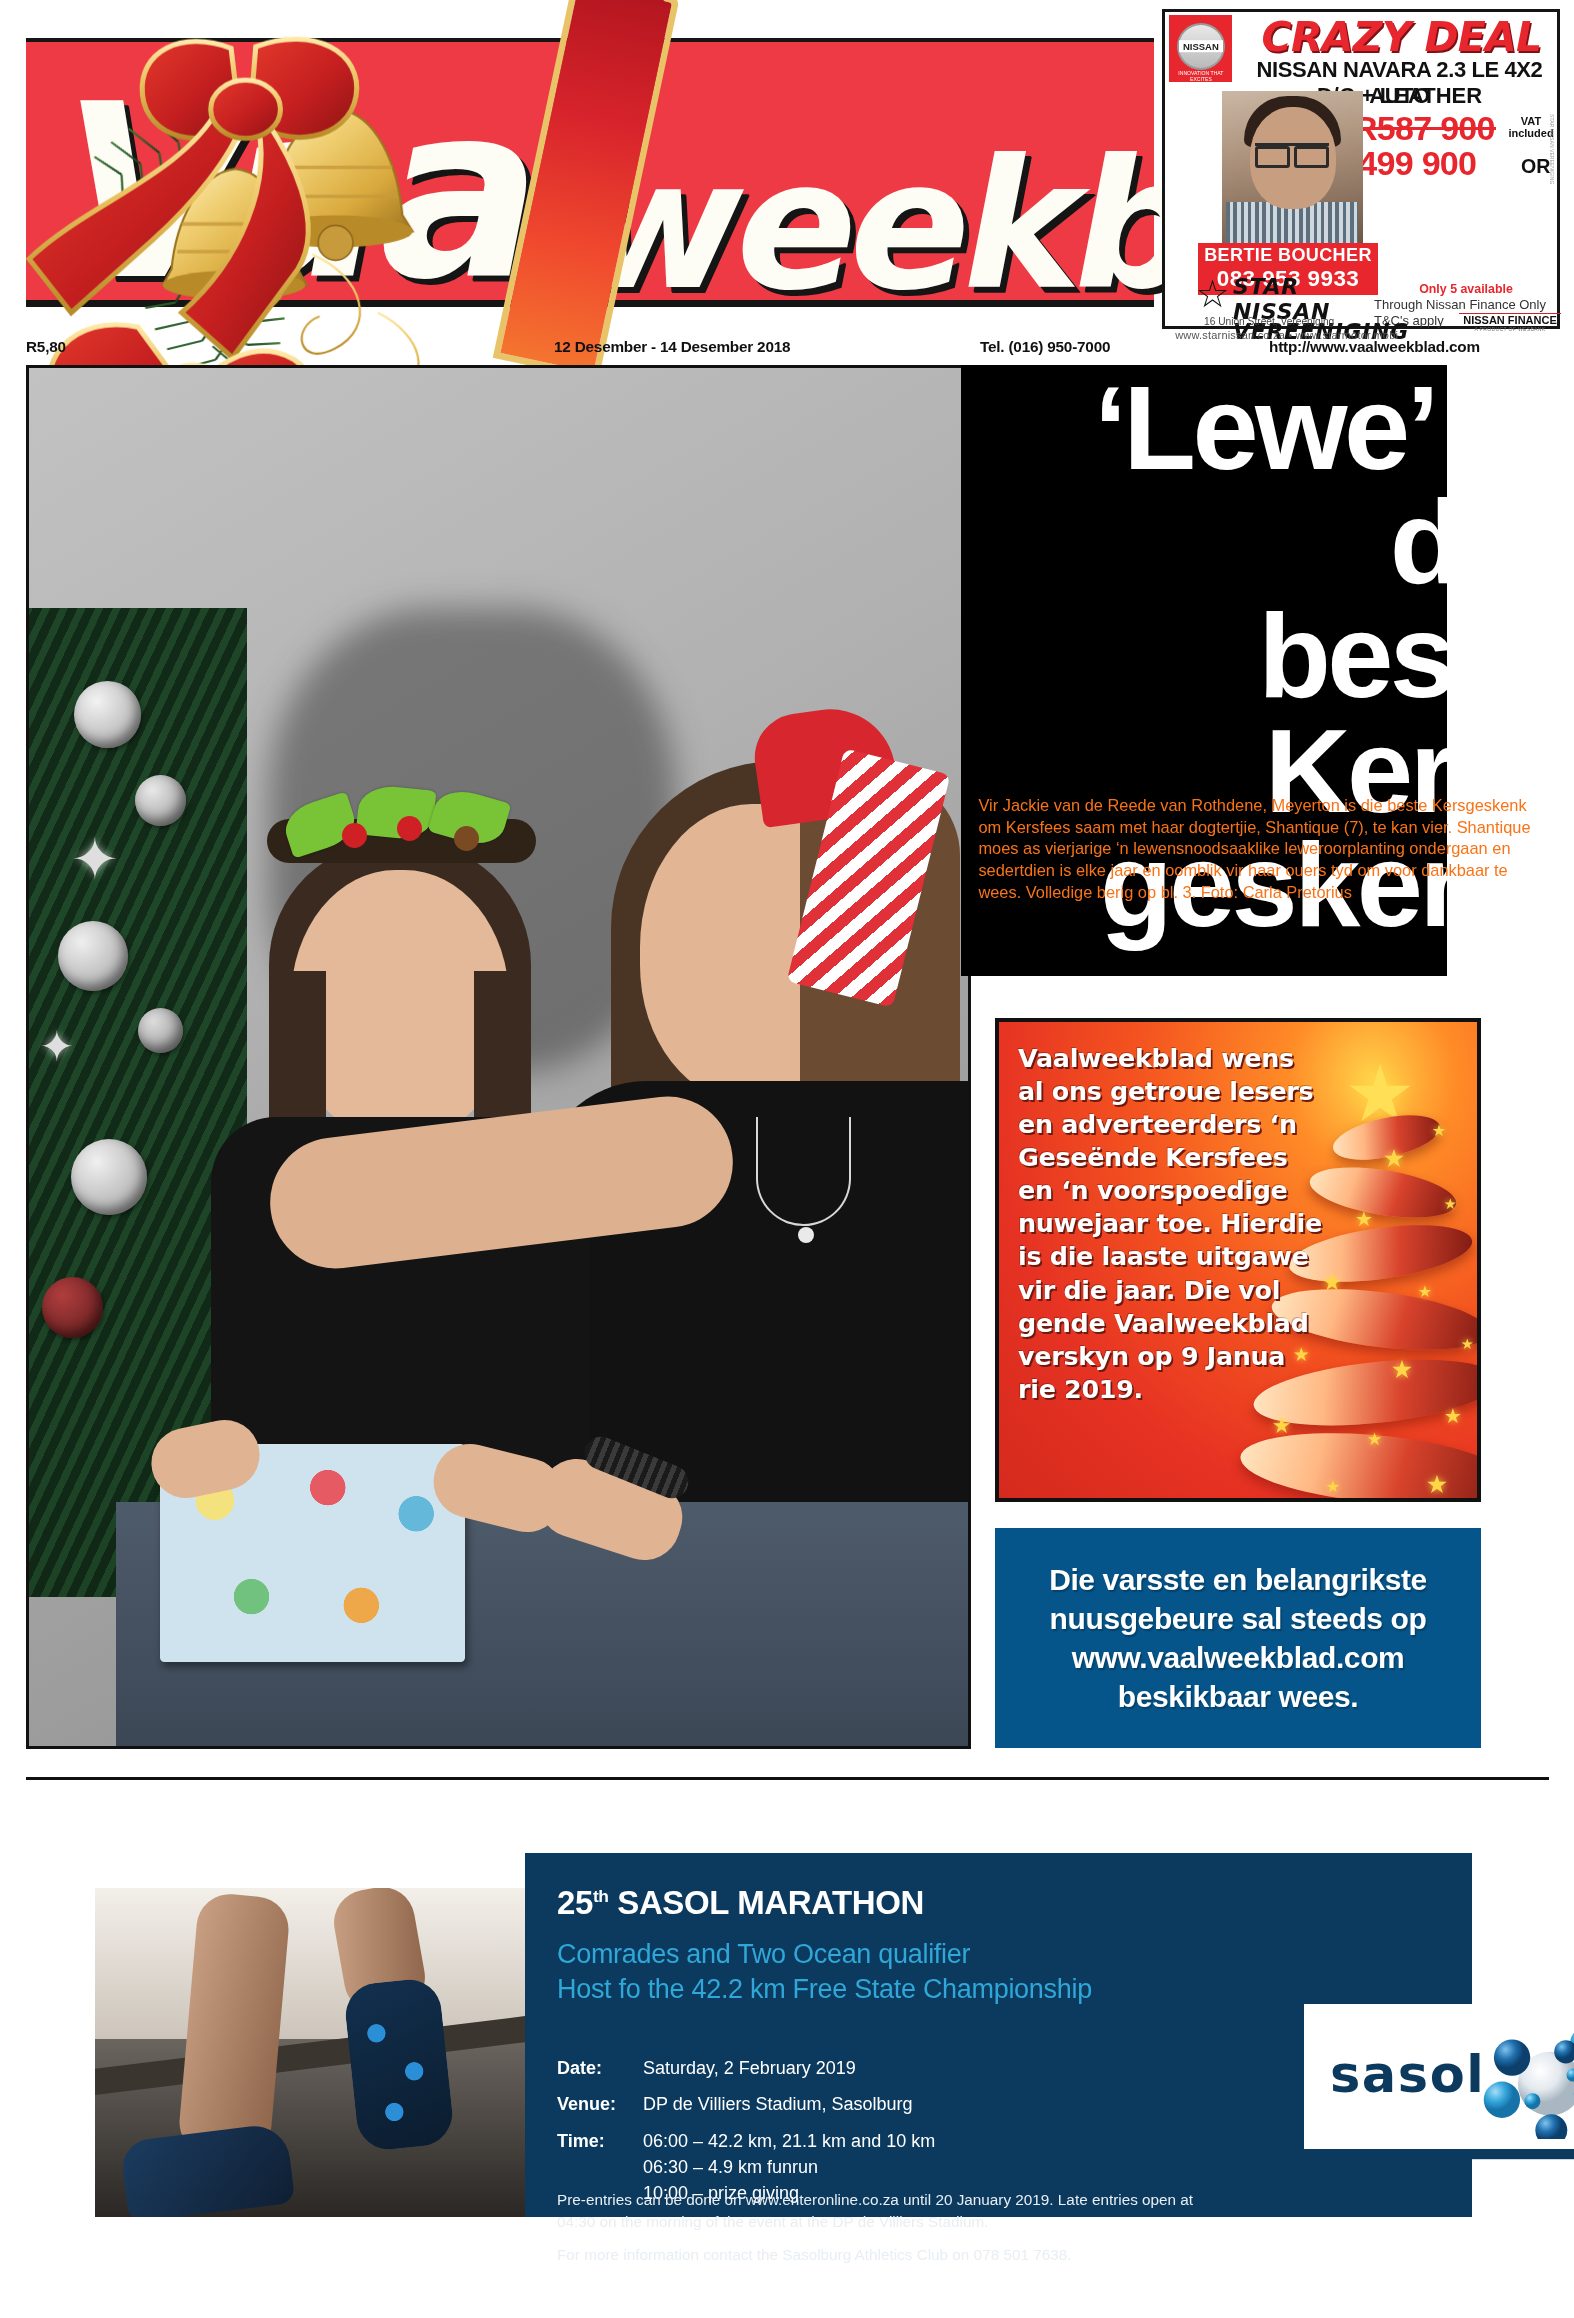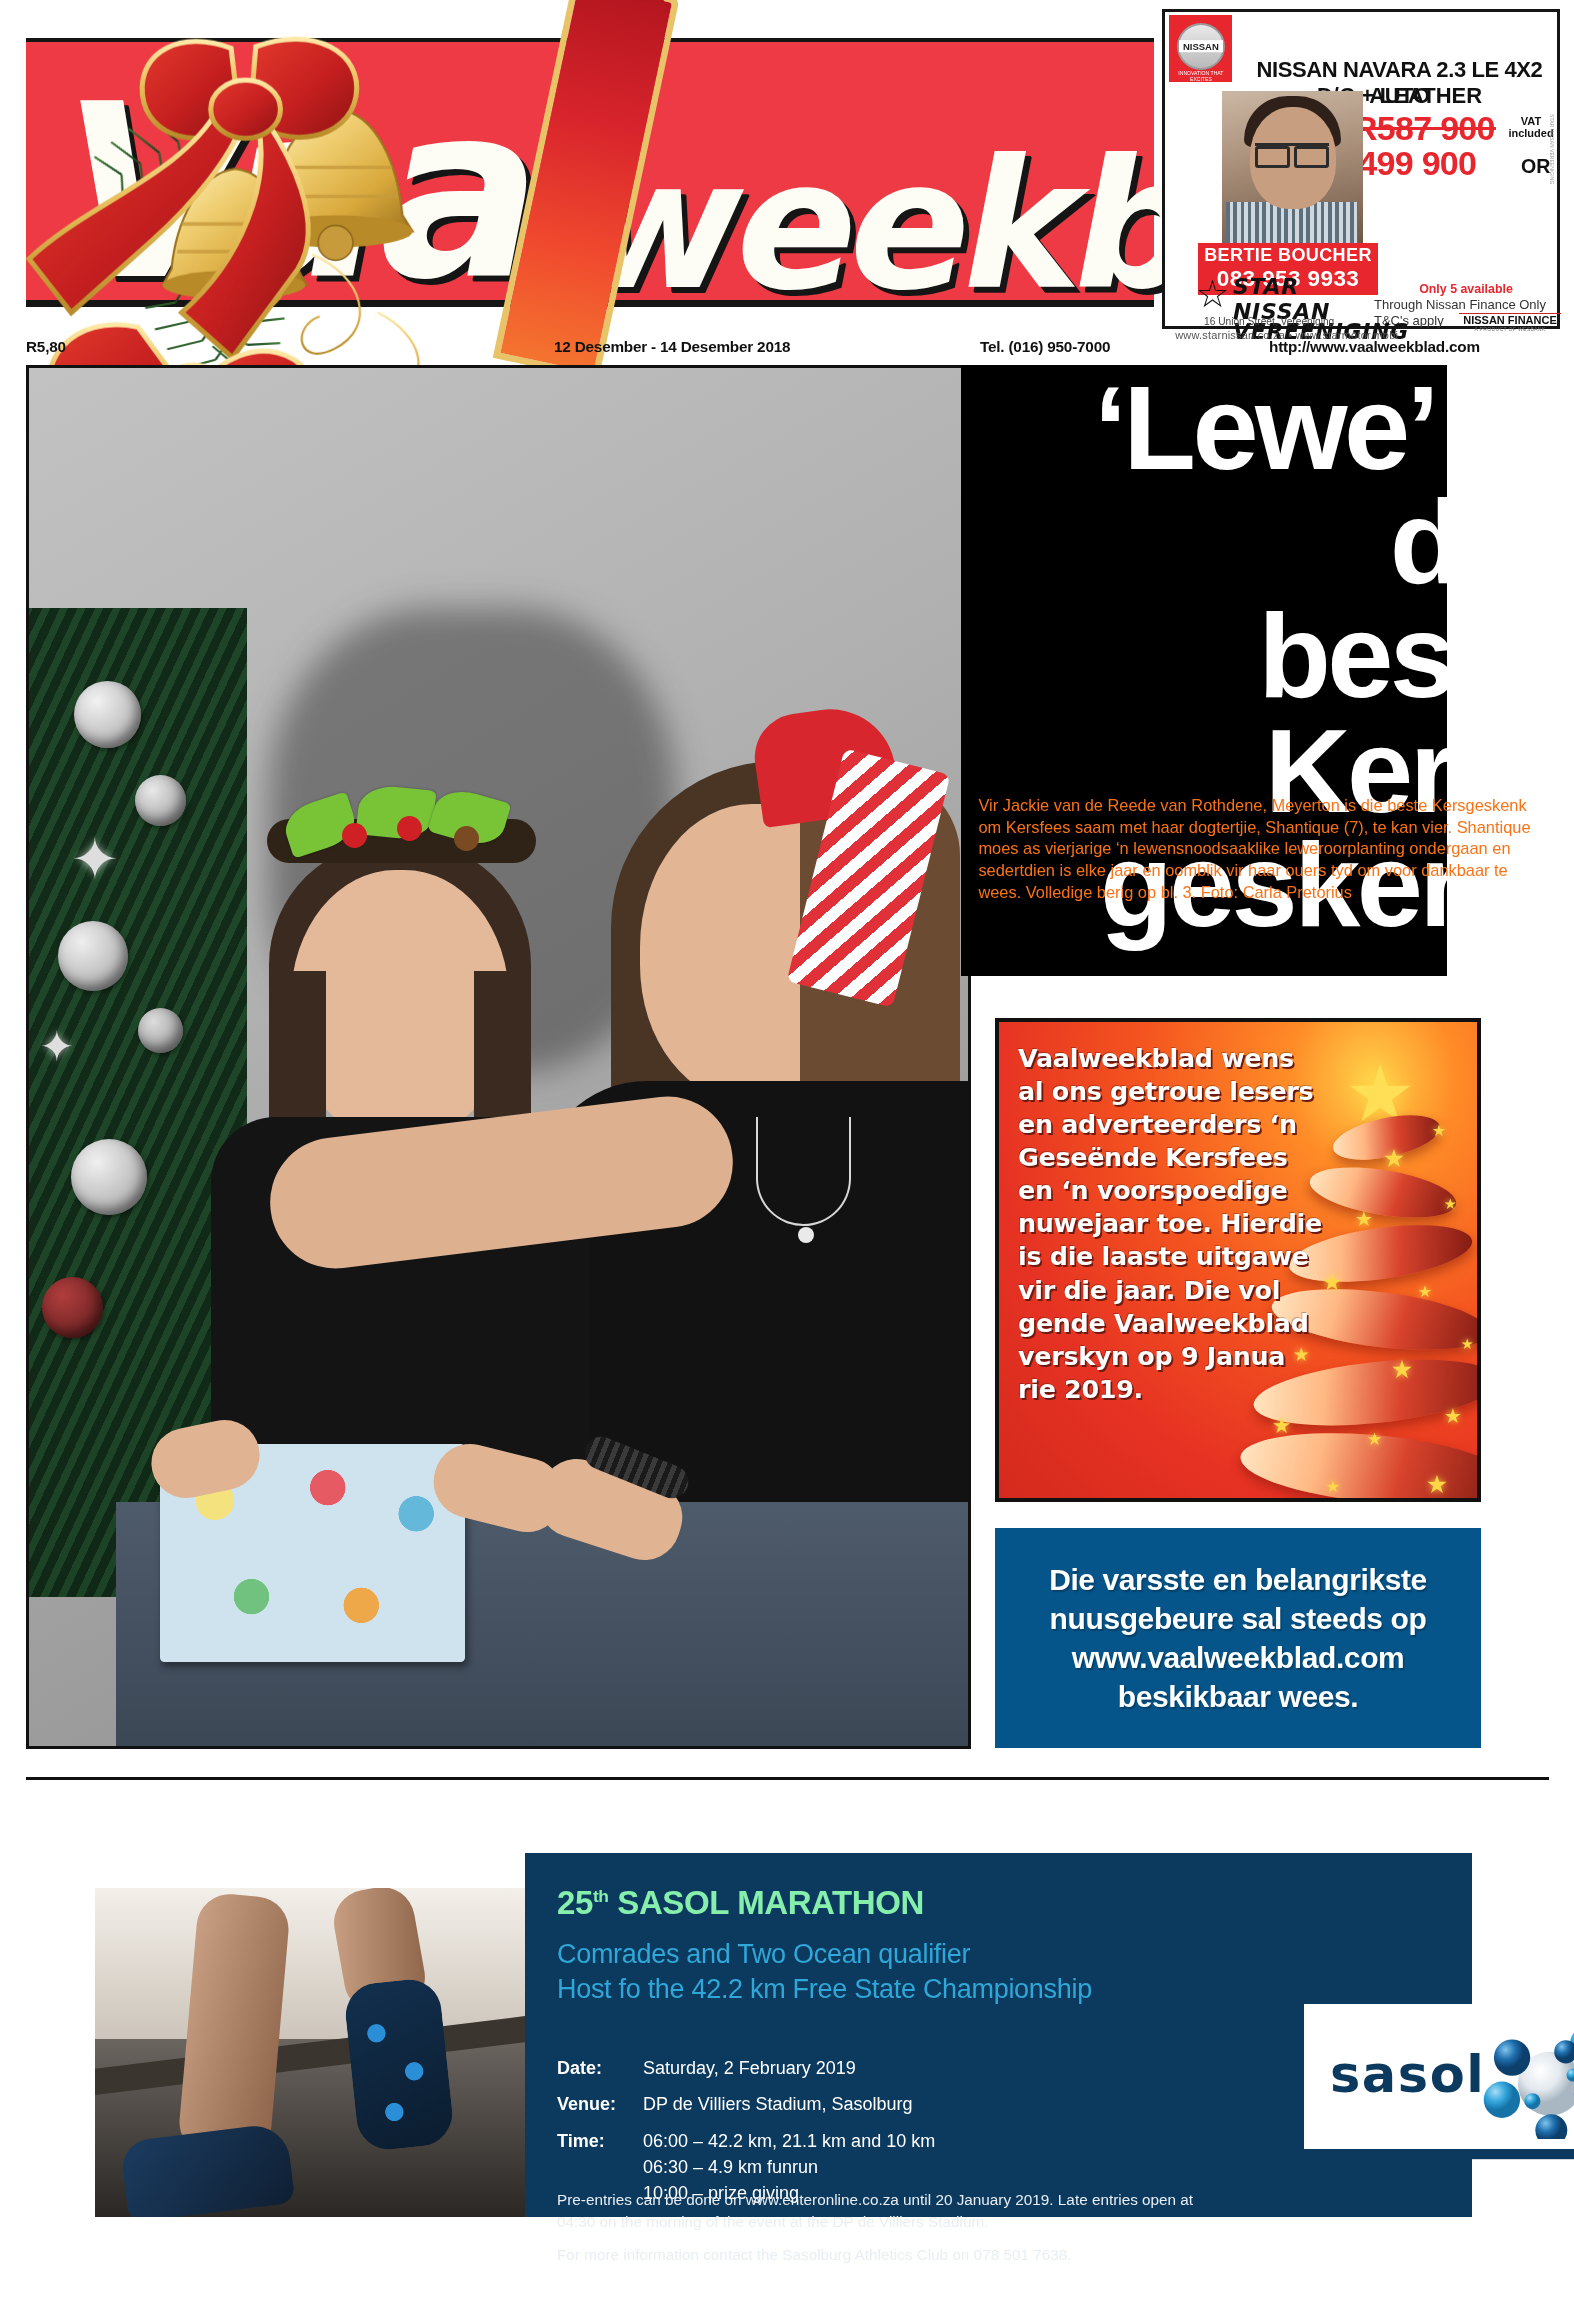--- a/index.html
+++ b/index.html
@@ -258,21 +258,21 @@
      background:radial-gradient(circle at 30% 30%, #2a8fd6 0 8.7px, transparent 9.5px),
                 radial-gradient(circle at 65% 55%, #2a8fd6 0 8.7px, transparent 9.5px),
                 radial-gradient(circle at 40% 78%, #2a8fd6 0 8.7px, transparent 9.5px),
                 linear-gradient(160deg,#12304f,#0b1c2e);}
 
   .sasol-panel {
     position:absolute; left:430px; top:0; width:947px; height:364px;
     background:#0c3a5e;
   }
   .sm-title {
-    position:absolute; left:32px; top:30.5px; font-weight:bold; font-size:33px; color:#86efac; letter-spacing:-0.4px;
+    position:absolute; left:32px; top:30.5px; font-weight:bold; font-size:33px; color:#ffffff; letter-spacing:-0.4px;
   }
   .sm-title sup { font-size:17.4px; vertical-align:super; }
   .sm-sub1 { position:absolute; left:32px; top:86px; font-size:27px; color:#2fa7d8; letter-spacing:-0.3px;}
   .sm-sub2 { position:absolute; left:32px; top:121px; font-size:27px; color:#2fa7d8; letter-spacing:-0.3px;}
 
   .sm-row { position:absolute; left:32px; font-size:18px; color:#fff;margin-top:32px; }
   .sm-row .k { display:inline-block; width:86px; font-weight:bold; }
   .r-date  { top:173px; }
   .r-venue { top:209px; }
   .r-time1 { top:246px; }
@@ -421,20 +421,21 @@
 </div>
 
 <div id="nissan-ad">
   <div class="nissan-logo-box">
     <div class="nissan-ring">
         <span>NISSAN</span>
       </div>
     <div class="nissan-sub">INNOVATION THAT EXCITES</div>
   </div>
 
+  <div class="crazy-deal">CRAZY DEAL</div>
   <div class="nissan-model">NISSAN NAVARA 2.3 LE 4X2 AUTO</div>
   <div class="nissan-dc">D/C + LEATHER</div>
 
   <div class="price-row price-was">
     <span class="lbl-black">WAS</span>
     <span class="price-red price-strike">R587 900</span>
   </div>
   <div class="vat-note">VAT included</div>
 
   <div class="price-row price-now">

